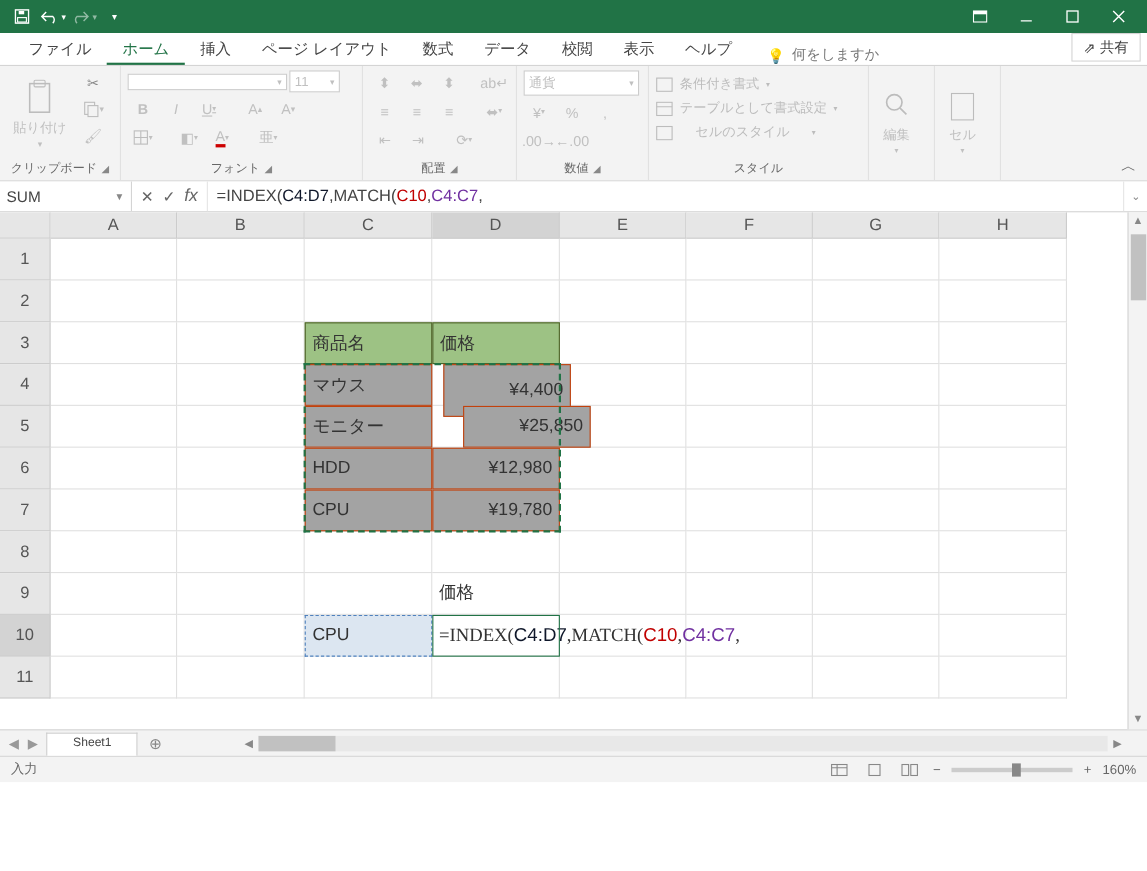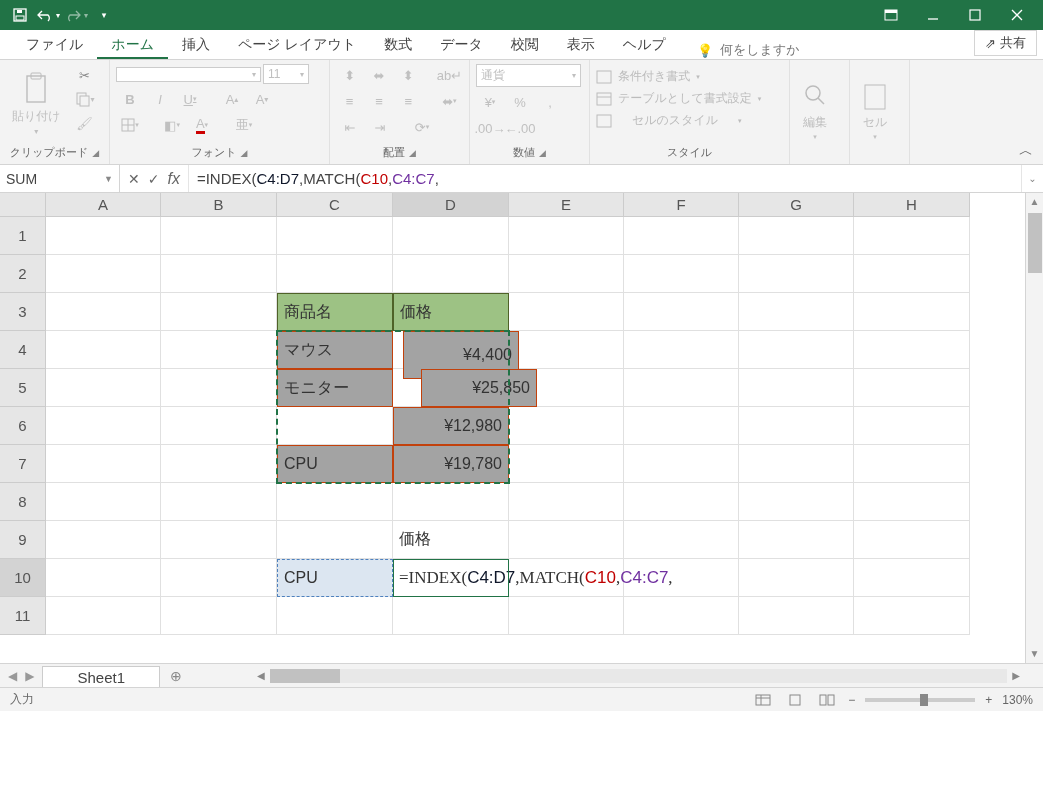--- a/index.html
+++ b/index.html
@@ -64,21 +64,21 @@
 
 .f-blue { color:#0f172a; } .f-red{ color:#c00000; } .f-purple{ color:#7030a0; }
 
 .vscroll { width:18px; background:#f3f3f3; border-left:1px solid #d4d4d4; display:flex; flex-direction:column; }
 .vscroll .sbtn { height:18px; text-align:center; font-size:10px; color:#888; cursor:pointer; line-height:18px; }
 .vscroll .thumb { width:14px; margin:2px auto; background:#c1c1c1; height:60px; cursor:pointer; }
 
 
 .sheetbar { height:24px; display:flex; align-items:stretch; border-top:1px solid #d4d4d4; background:#f3f3f3; font-size:12px; }
 .sheet-nav { display:flex; align-items:center; padding:0 8px; gap:8px; color:#999; }
-.sheet-tab { background:#fff; border:1px solid #ccc; border-bottom:none; padding:2px 34px; margin-top:2px; cursor:pointer; font-size:15px; }
+.sheet-tab { background:#fff; border:1px solid #ccc; border-bottom:none; padding:2px 23px; margin-top:2px; cursor:pointer; font-size:11px; }
 .newsheet { padding:0 10px; display:flex; align-items:center; color:#888; cursor:pointer; font-size:14px; }
 .hscroll { flex:1; display:flex; align-items:center; margin-left:60px; }
 .hscroll .sbtn { width:18px; text-align:center; font-size:10px; color:#888; cursor:pointer; }
 .htrack { flex:1; height:14px; background:#e8e8e8; position:relative; }
 .hthumb { position:absolute; left:0; width:70px; height:14px; background:#c1c1c1; cursor:pointer; }
 
 
 .status { height:24px; background:#f3f3f3; border-top:1px solid #d4d4d4; display:flex; align-items:center; padding:0 10px; font-size:12px; color:#666; }
 .status .right { margin-left:auto; display:flex; align-items:center; gap:10px; }
 .view-btn { width:22px; height:18px; display:flex; align-items:center; justify-content:center; cursor:pointer; color:#888; }
@@ -495,20 +495,21 @@
         <div class="cell" style="left: 231px; top: 380px; width: 116px; height: 38px;"></div>
         <div class="cell" style="left: 347px; top: 380px; width: 116px; height: 38px;"></div>
         <div class="cell" style="left: 463px; top: 380px; width: 115px; height: 38px;"></div>
         <div class="cell" style="left: 578px; top: 380px; width: 115px; height: 38px;"></div>
         <div class="cell" style="left: 693px; top: 380px; width: 115px; height: 38px;"></div>
         <div class="cell" style="left: 808px; top: 380px; width: 116px; height: 38px;"></div>
         <div class="cell tbl-head" style="left: 231px; top: 76px; width: 116px; height: 38px;">商品名</div>
         <div class="cell tbl-head" style="left: 347px; top: 76px; width: 116px; height: 38px;">価格</div>
         <div class="cell tbl-body" style="left: 231px; top: 114px; width: 116px; height: 38px;">マウス</div>
         <div class="cell tbl-body" style="left: 231px; top: 152px; width: 116px; height: 38px;">モニター</div>
+        <div class="cell tbl-body" style="left: 231px; top: 190px; width: 116px; height: 38px;">HDD</div>
         <div class="cell tbl-body" style="left: 231px; top: 228px; width: 116px; height: 38px;">CPU</div>
         <div class="cell tbl-body right" style="left: 357px; top: 114px; width: 116px; height: 48px;">¥4,400</div>
         <div class="cell tbl-body right" style="left: 347px; top: 152px; width: 116px; height: 38px; margin-left: 28px;">¥25,850</div>
         <div class="cell tbl-body right" style="left: 347px; top: 190px; width: 116px; height: 38px;">¥12,980</div>
         <div class="cell tbl-body right" style="left: 347px; top: 228px; width: 116px; height: 38px;">¥19,780</div>
         <div class="cell" style="left: 347px; top: 304px; width: 116px; height: 38px;">価格</div>
         <div class="cell" style="left: 231px; top: 342px; width: 116px; height: 38px; border: 1.5px dashed rgb(79, 129, 189); background: rgb(220, 230, 241);">CPU</div>
         <div class="cell" style="left: 347px; top: 342px; width: 500px; height: 38px; border: none; font-family: Consolas, Meiryo; font-size: 17px;">=INDEX(<span class="f-blue">C4:D7</span>,MATCH(<span class="f-red">C10</span>,<span class="f-purple">C4:C7</span>,</div>
         <div class="ants" style="left: 230px; top: 113px; width: 234px; height: 154px;"></div>
         <div class="sel-range" style="left: 347px; top: 342px; width: 116px; height: 38px;"></div>
@@ -559,15 +560,15 @@
         <svg width="16" height="12">
           <rect x="1" y="1" width="6" height="10" fill="none" stroke="#888"></rect>
           <rect x="9" y="1" width="6" height="10" fill="none" stroke="#888"></rect>
         </svg>
       </div>
     <span style="cursor:pointer">−</span>
     <div class="zoom-slider">
         <div class="zoom-handle"></div>
       </div>
     <span style="cursor:pointer">+</span>
-    <span>130%</span>
+    <span>160%</span>
   </div>
 </div>
 
 </body></html>

